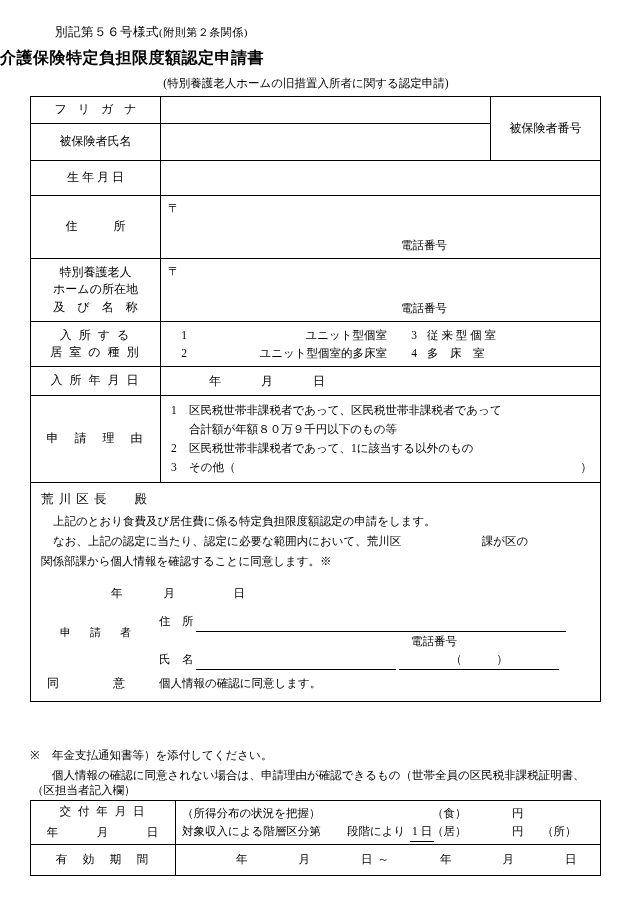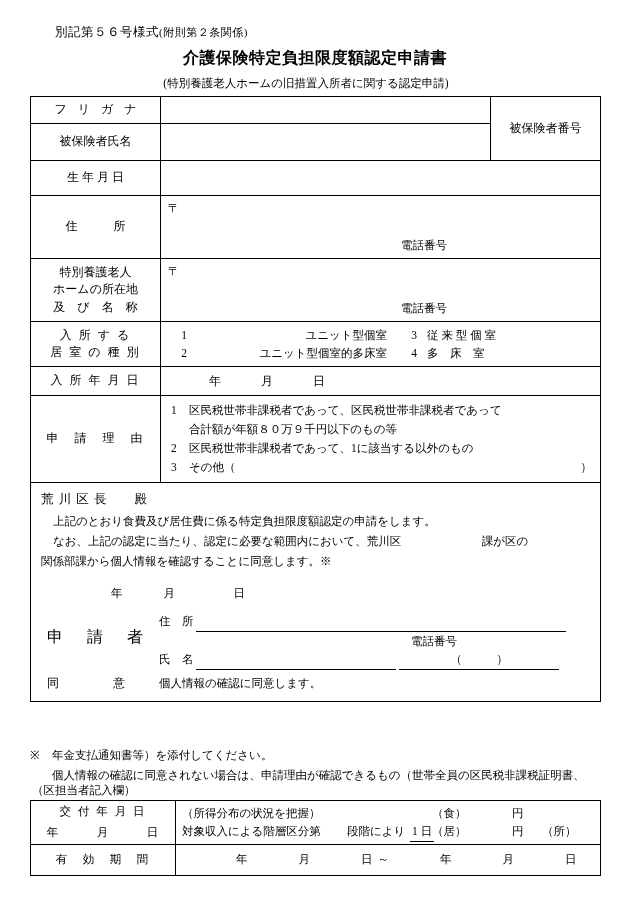--- a/index.html
+++ b/index.html
@@ -31,21 +31,20 @@
     letter-spacing: 0.5px;
   }
   .form-no .paren {
     font-size: 11px;
   }
   .doc-title {
     position: absolute;
     top: 48px;
     left: 0;
     width: 630px;
-    text-align: center;
     font-size: 16px;
     font-weight: bold;
     letter-spacing: 0.5px;
   }
   .doc-subtitle {
     position: absolute;
     top: 76px;
     left: 0;
     width: 612px;
     text-align: center;
@@ -167,24 +166,24 @@
     padding-left: 70px;
     letter-spacing: 6px;
   }
   .applicant {
     margin-top: 6px;
     position: relative;
     height: 62px;
   }
   .applicant .alabel {
     position: absolute;
-    left: 6px;
+    left: 19px;
     top: 14px;
     letter-spacing: 4px;
-    font-size: 16px;
+    font-size: 11px;
   }
   .applicant .ulineRow {
     position: absolute;
     left: 118px;
     width: 420px;
   }
   .uline {
     border-bottom: 1px solid #000;
     display: inline-block;
   }

